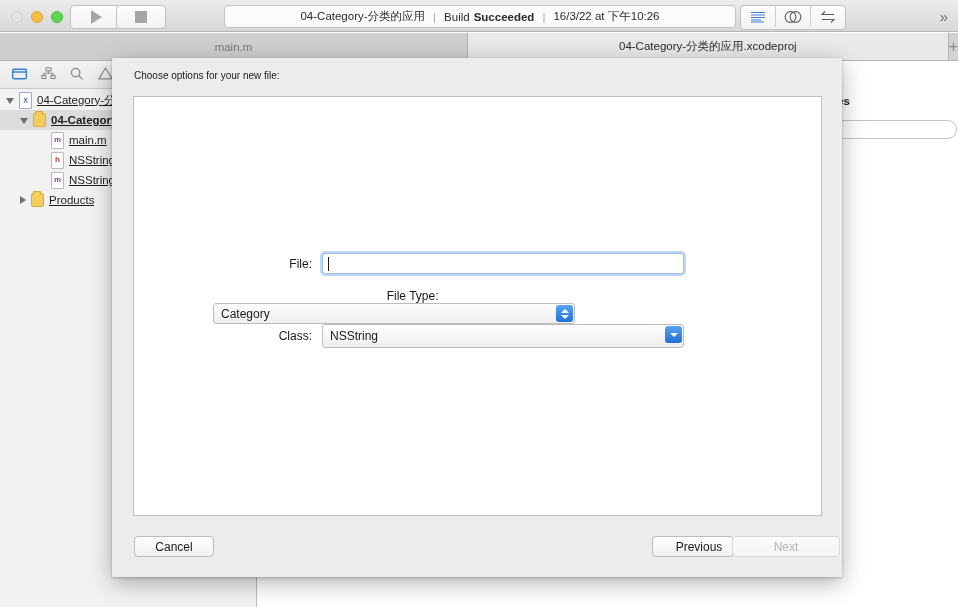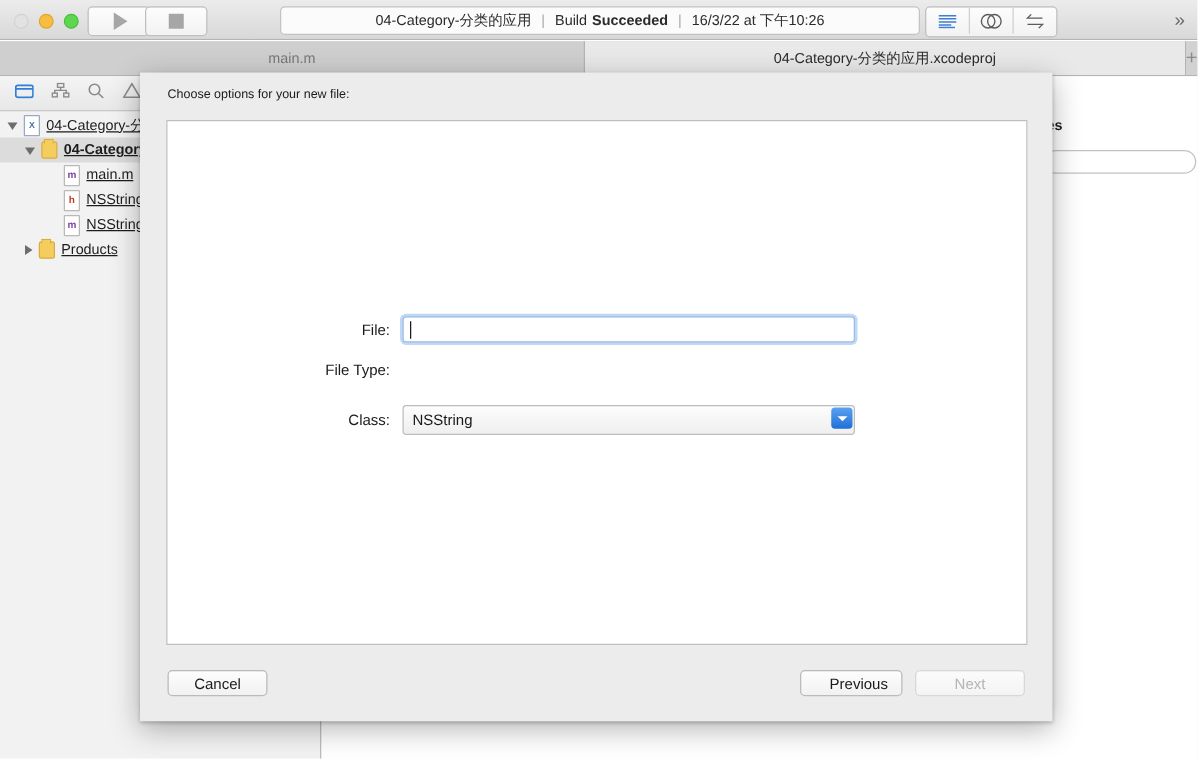--- a/index.html
+++ b/index.html
@@ -394,23 +394,23 @@
     border: 1px solid #bbbbbb;
     border-radius: 4px;
     font-size: 12px;
     color: #1a1a1a;
     display: flex;
     align-items: center;
     justify-content: center;
     box-sizing: border-box;
   }
   #cancel-button   { left: 22px;  top: 478px; width: 80px; }
-  #previous-button { left: 528px; top: 478px; width: 82px; padding-left: 12px; }
+  #previous-button { left: 540px; top: 478px; width: 82px; padding-left: 12px; }
   #next-button {
-    left: 620px; top: 478px; width: 88px;
+    left: 620px; top: 478px; width: 108px;
     background: linear-gradient(#fbfbfb, #f4f4f4);
     border-color: #d8d8d8;
     color: #b4b4b4;
   }
 </style>
 </head>
 <body>
 
 <div id="titlebar">
 
@@ -576,20 +576,27 @@
   <div class="form-row" id="row-file">
     <span class="form-label">File:</span>
     <div id="file-input">
       <span id="file-input-caret"></span>
       <span id="file-input-value"></span>
     </div>
   </div>
 
   <div class="form-row" id="row-file-type">
     <span class="form-label">File Type:</span>
+    <div class="combo" id="file-type-combo">
+      <span class="combo-value">Category</span>
+      <span class="combo-arrow">
+        <span class="chev-up"></span>
+        <span class="chev-down"></span>
+      </span>
+    </div>
   </div>
 
   <div class="form-row" id="row-class">
     <span class="form-label">Class:</span>
     <div class="combo" id="class-combo">
       <span class="combo-value">NSString</span>
       <span class="combo-arrow">
         <span class="chev-down"></span>
       </span>
     </div>

